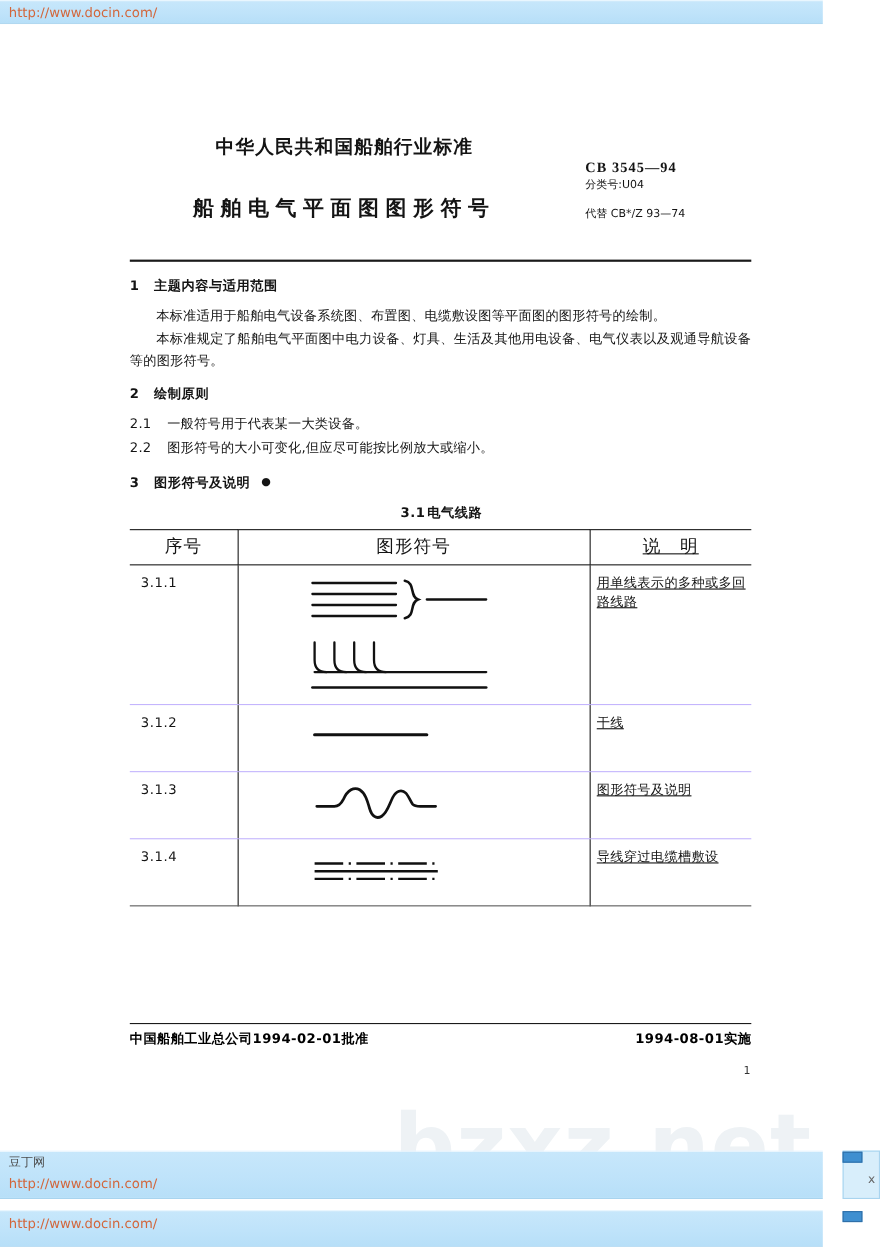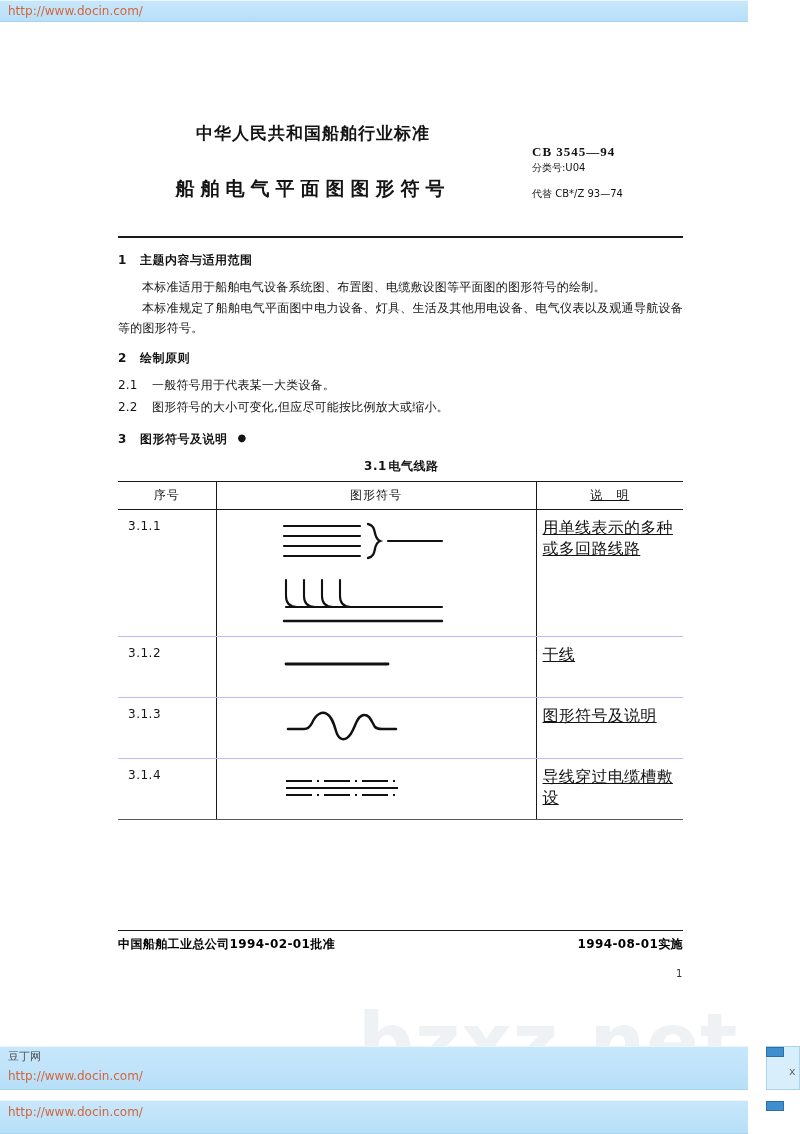--- a/index.html
+++ b/index.html
@@ -213,21 +213,21 @@
   table.symtab th,
   table.symtab td {
     border-left: none;
     border-right: none;
     padding: 0;
     vertical-align: top;
   }
   table.symtab thead th {
     border-top: 1.6px solid #1a1a1a;
     border-bottom: 1px solid #1a1a1a;
-    font-size: 12px;
+    font-size: 16px;
     font-weight: normal;
     text-align: center;
     padding: 5px 0 5px 0;
     letter-spacing: 1px;
   }
   table.symtab tbody td {
     border-bottom: 1px solid #c4b5fd;
   }
   table.symtab tbody tr:last-child td {
     border-bottom: 1.4px solid #5a5a5a;
@@ -236,21 +236,21 @@
   .col-sym  { width: 320px; border-right: 1.3px solid #1a1a1a !important; }
   .col-desc { width: 147px; text-decoration: underline; }
 
   td.cell-no {
     font-size: 12px;
     padding: 9px 0 0 10px !important;
     letter-spacing: 0.5px;
     white-space: nowrap;
   }
   td.cell-desc {
-    font-size: 16px;
+    font-size: 12px;
     padding: 8px 0 0 6px !important;
     letter-spacing: 0.3px;
   }
   td.cell-sym {
     text-align: center;
     padding: 4px 0 6px 0 !important;
   }
   .symbox { display: inline-block; }
 
   

